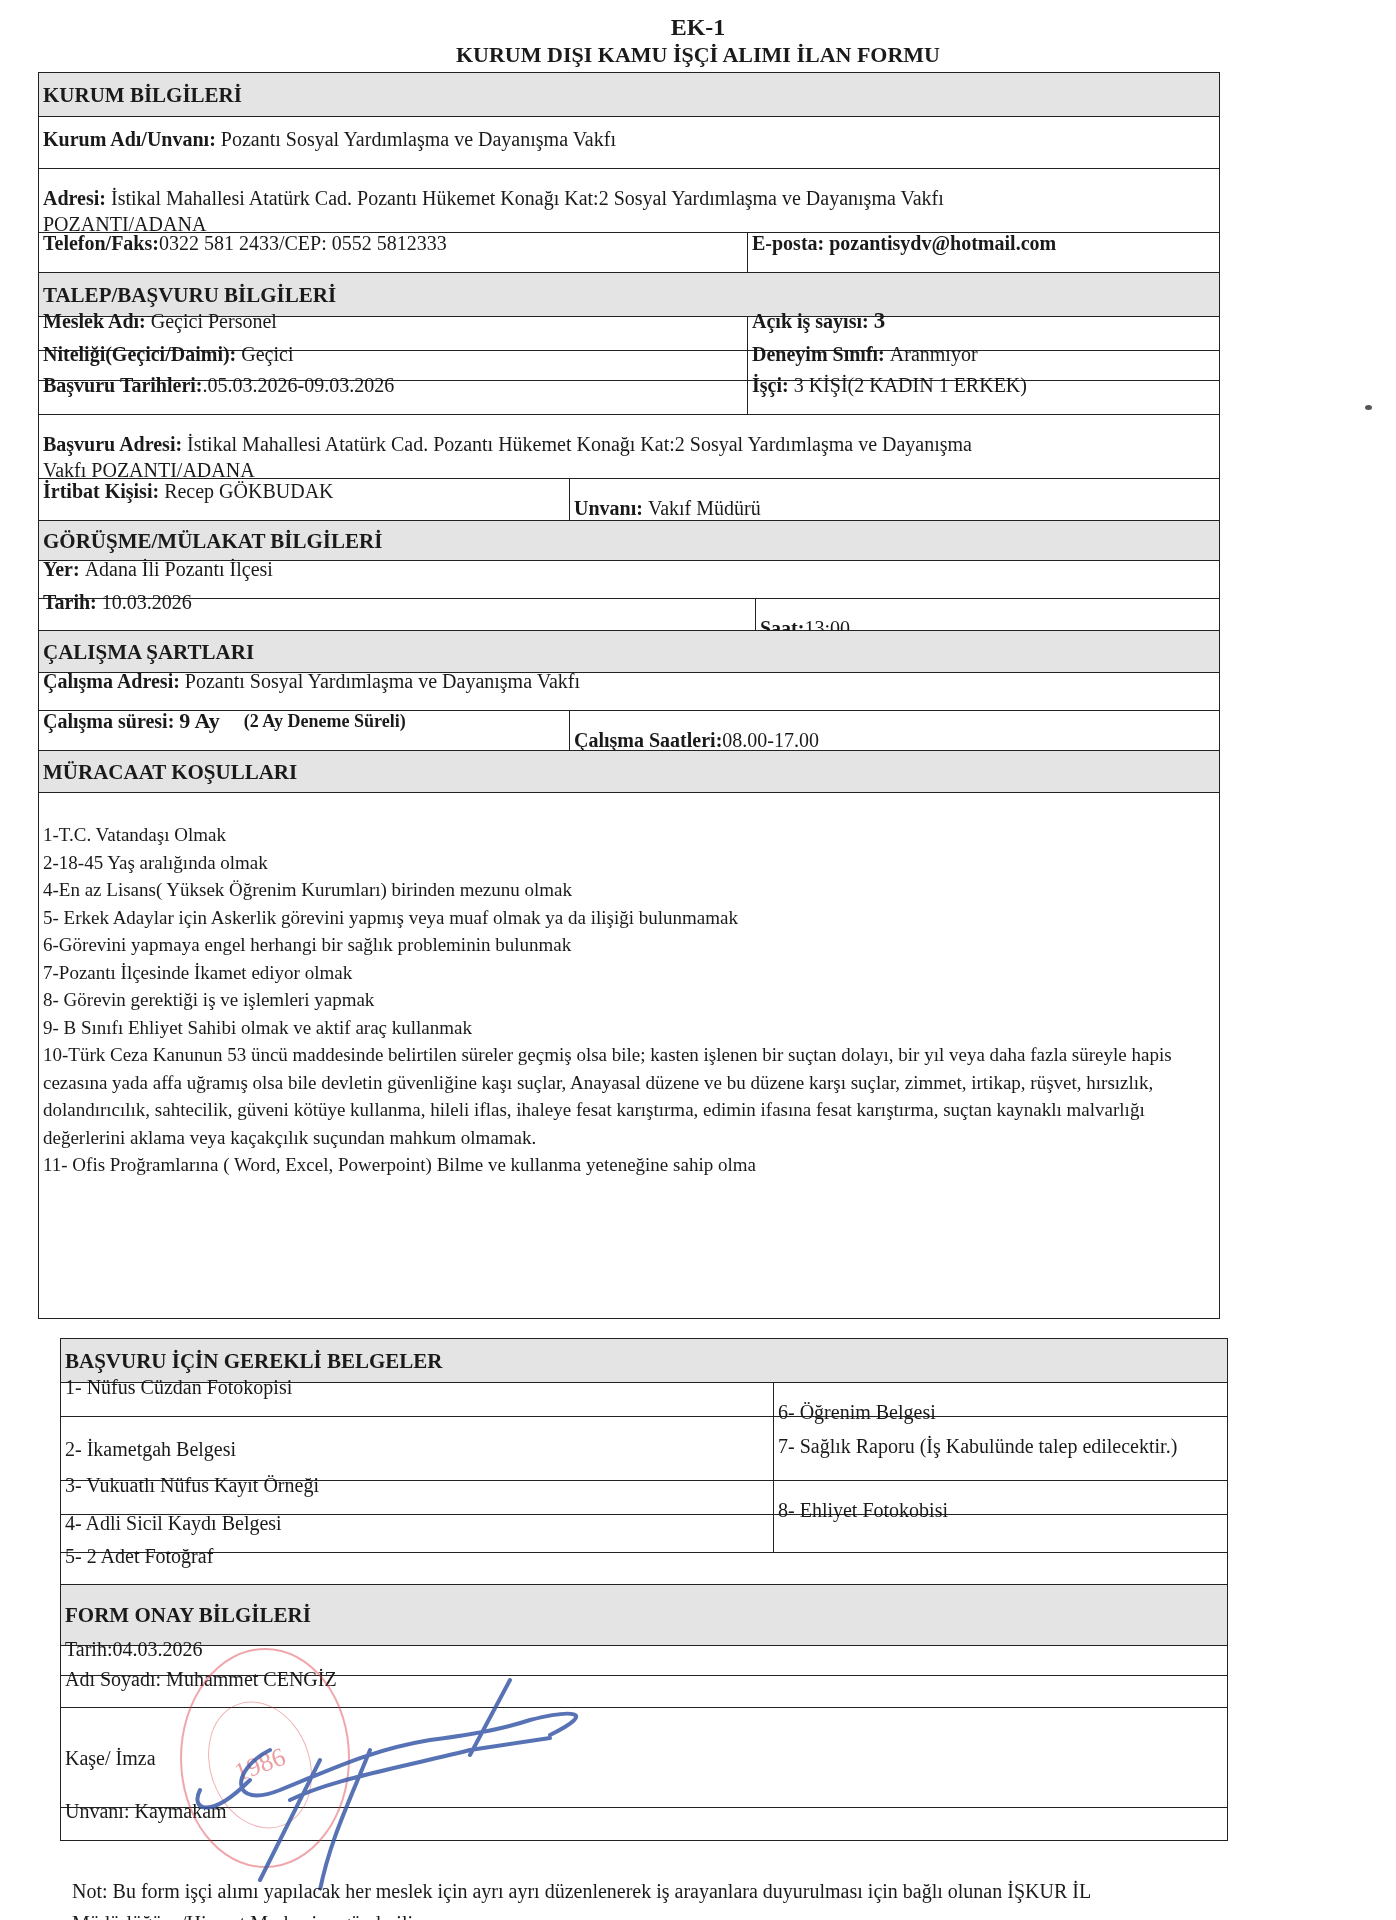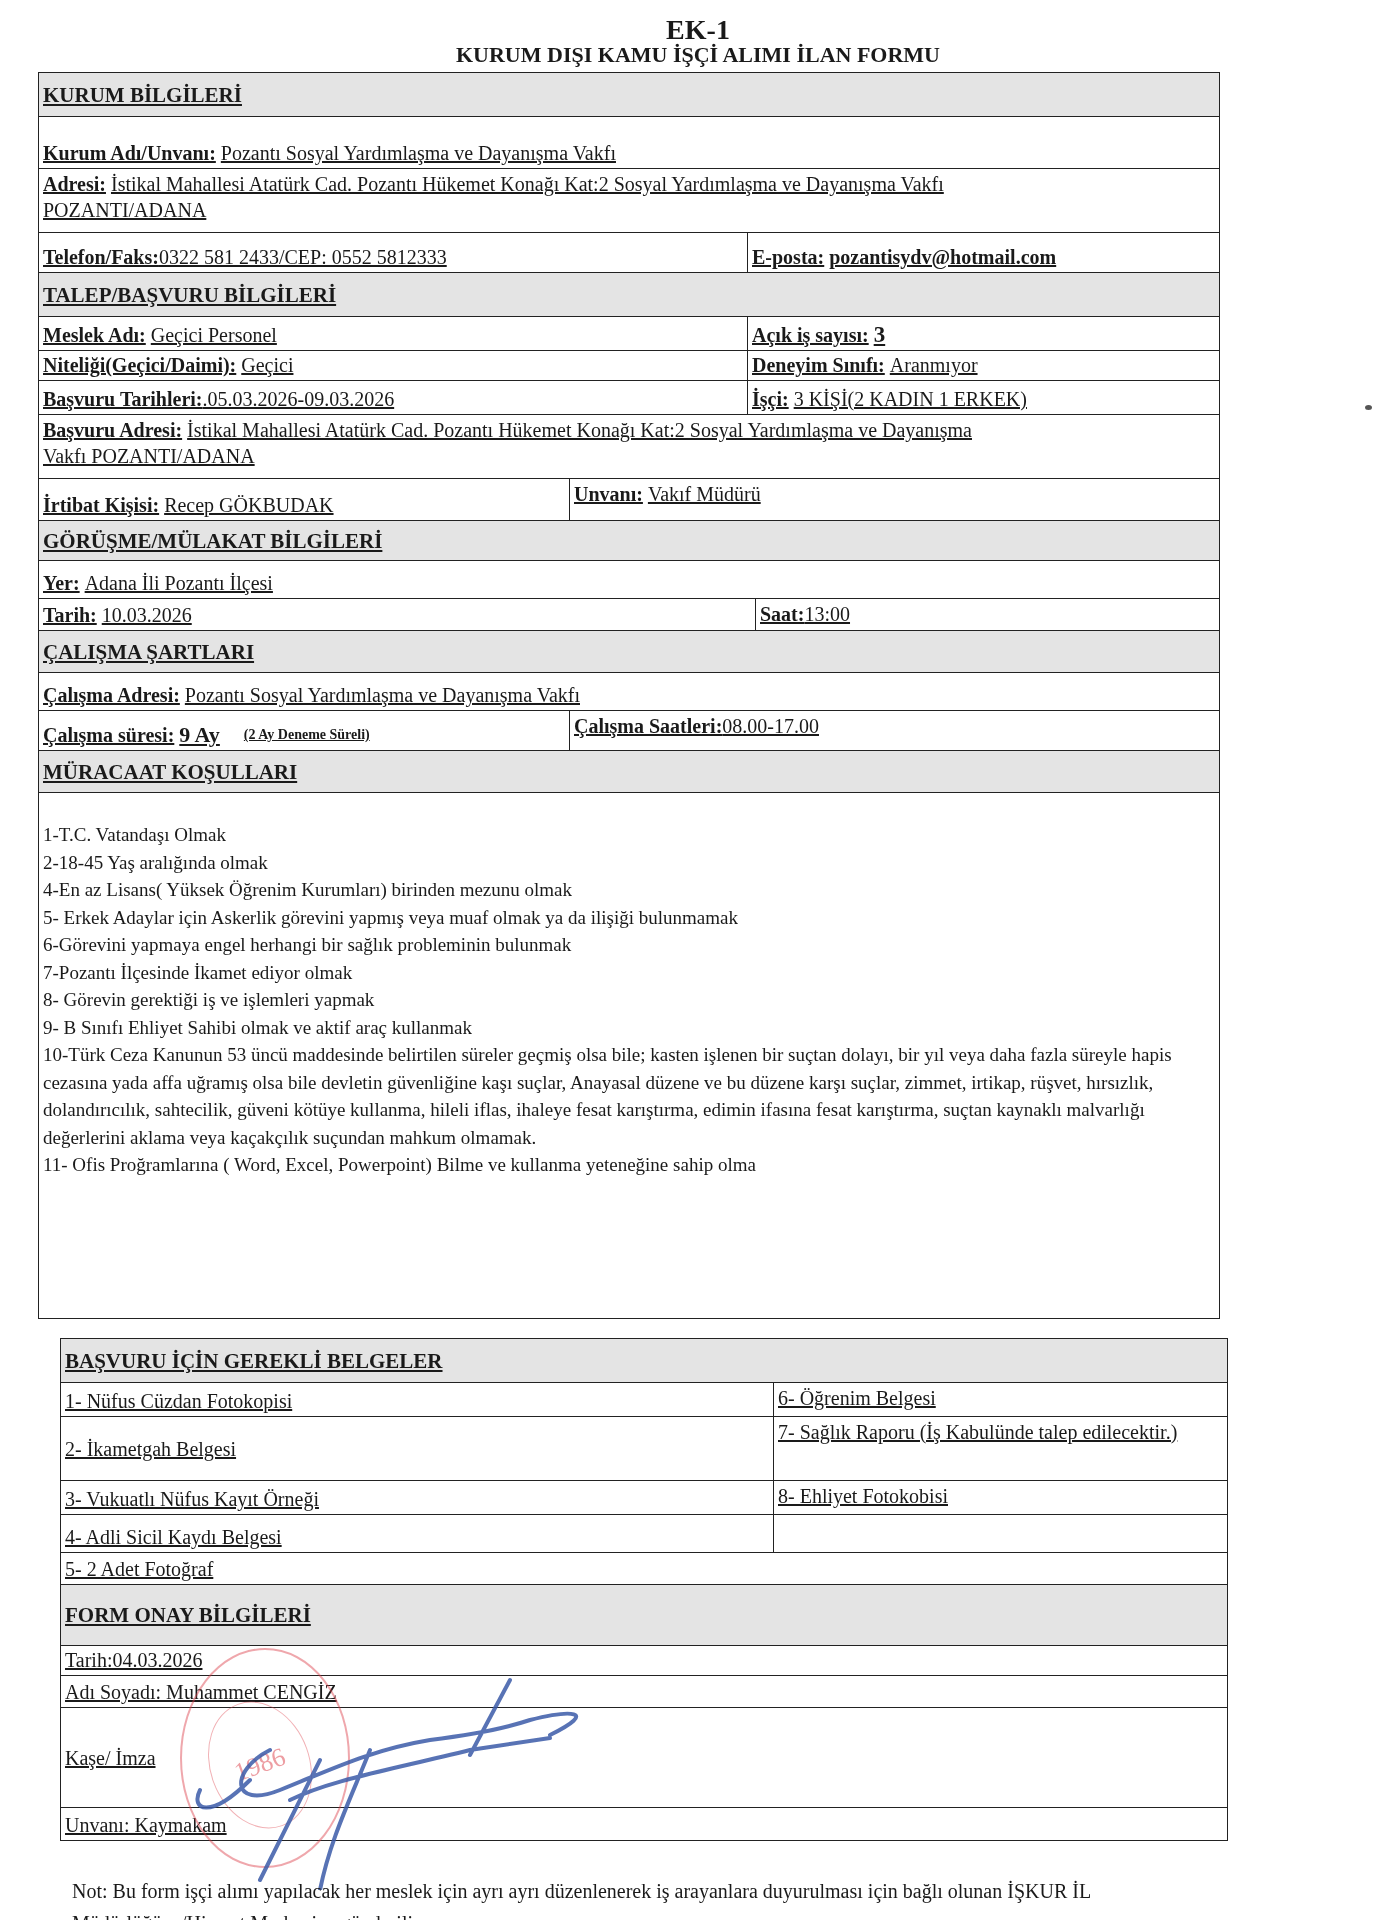--- a/index.html
+++ b/index.html
@@ -1,26 +1,26 @@
 <!DOCTYPE html>
 <html><head>
 <meta charset="utf-8">
 <style>
   * { box-sizing: border-box; margin: 0; padding: 0; }
   html, body { width: 1396px; height: 1920px; background: #ffffff; }
   body { font-family: "Liberation Serif", "DejaVu Serif", serif; color: #1a1a1a; position: relative; overflow: hidden; }
 
   .doc-title { position: absolute; left: 0; width: 1396px; text-align: center; font-weight: bold; }
-  .t1 { top: 14px; font-size: 28px; }
+  .t1 { top: 14px; font-size: 24px; }
   .t2 { top: 42px; font-size: 22px; }
 
   .form { position: absolute; border: 1.5px solid #222; }
   .row { display: flex; border-bottom: 1.5px solid #222; }
   .row:last-child { border-bottom: none; }
-  .cell { padding: 2px 4px; font-size: 20px; line-height: 26px; display: flex; align-items: flex-end; text-decoration: underline; }
+  .cell { padding: 16px 4px; font-size: 20px; line-height: 26px; display: flex; align-items: flex-end; }
   .cell.top { align-items: flex-start; }
   .cell + .cell { border-left: 1.5px solid #222; }
   .hdr { background: #e4e4e4; font-weight: bold; font-size: 21px; align-items: center; }
   b.lbl { font-weight: bold; margin-right: 5px; }
   .block { display: block; }
 
   .cond-area { display: block; padding: 28px 4px 4px 4px; font-size: 19px; line-height: 27.5px; height: 525px; }
   .cond-area div { white-space: normal; }
 
   .note { position: absolute; left: 72px; top: 1875px; width: 1180px; font-size: 20px; line-height: 32px; }
@@ -130,21 +130,21 @@
   <div class="row" style="height:38px">
       <div class="cell" style="flex:1">
         <b class="lbl">Çalışma Adresi:</b>
         <span>Pozantı Sosyal Yardımlaşma ve Dayanışma Vakfı</span>
       </div>
     </div>
   <div class="row" style="height:40px">
     <div class="cell" style="width:530px">
         <b class="lbl">Çalışma süresi:</b>
         <b style="font-size:22px; margin-right:24px">9 Ay</b>
-        <b style="font-size:14px">(2 Ay Deneme Süreli)</b>
+        <b style="font-size:18px">(2 Ay Deneme Süreli)</b>
       </div>
     <div class="cell top" style="flex:1">
         <b class="lbl" style="margin-right:0">Çalışma Saatleri:</b>
         <span>08.00-17.00</span>
       </div>
   </div>
   <div class="row" style="height:42px">
       <div class="cell hdr" style="flex:1">MÜRACAAT KOŞULLARI</div>
     </div>
   <div class="row">

